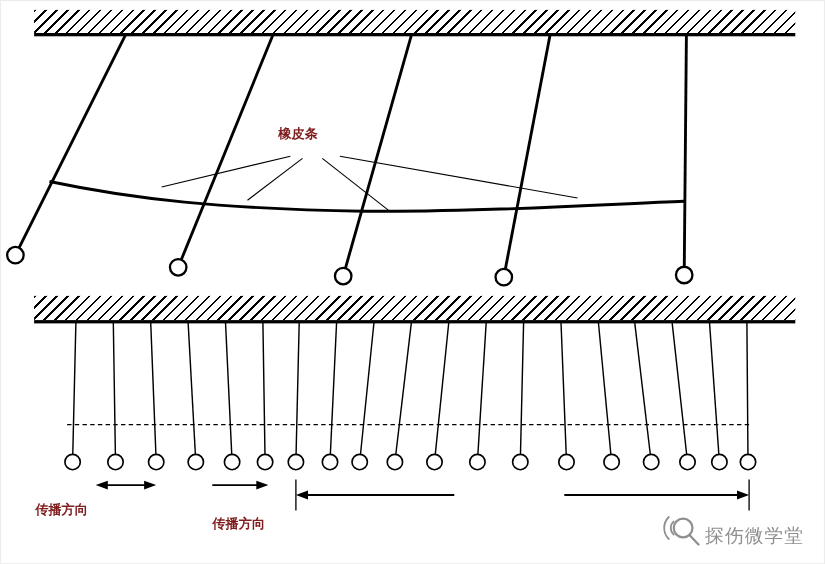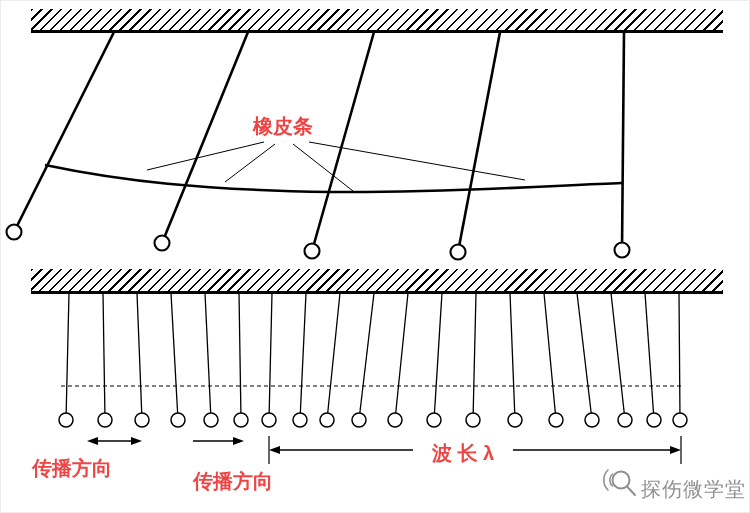--- a/index.html
+++ b/index.html
@@ -1,23 +1,23 @@
 <!DOCTYPE html>
 <html><head>
 <meta charset="utf-8">
 <style>
   *{margin:0;padding:0;box-sizing:border-box;}
   html,body{background:#ffffff;font-family:"Liberation Sans",sans-serif;}
   #stage{position:relative;width:750px;height:513px;background:#ffffff;overflow:hidden;border:1px solid #ececec;}
   .support-bar{position:absolute;border-bottom:3px solid #000;
     background:repeating-linear-gradient(135deg,#000 0 1.6px,transparent 1.6px 7px);}
   #scene{position:absolute;left:0;top:0;}
-  .lbl{position:absolute;font-weight:bold;font-size:20px;color:#ef4444;white-space:nowrap;line-height:1.2;}
+  .lbl{position:absolute;font-weight:bold;font-size:12px;color:#7f1d1d;white-space:nowrap;line-height:1.2;}
   #wavelength-label{width:100px;text-align:center;background:#ffffff;}
-  .wm-text{position:absolute;font-size:20px;color:#8f8f8f;white-space:nowrap;letter-spacing:1px;}
+  .wm-text{position:absolute;font-size:17px;color:#8f8f8f;white-space:nowrap;letter-spacing:1px;}
   .wm-icon{position:absolute;}
 </style>
 </head>
 <body>
 
 <div id="stage">
 
   <div class="support-bar" style="left: 30px; top: 8px; width: 692px; height: 24px;"></div>
   <div class="support-bar" style="left: 30px; top: 268px; width: 692px; height: 25px;"></div>
 
@@ -88,21 +88,20 @@
       <polygon points="268,449 279,453 279,445" fill="#000000"></polygon>
       <polygon points="680,449 669,445 669,453" fill="#000000"></polygon>
     </svg>
 
   <div class="lbl" style="left:252px;top:113px;">橡皮条</div>
 
   <div class="lbl" style="left:31px;top:455px;">传播方向</div>
 
   <div class="lbl" style="left:192px;top:468px;">传播方向</div>
 
-  <div class="lbl" id="wavelength-label" style="left:412px;top:440px;">波 长 λ</div>
 
   <svg class="wm-icon" style="left:596px;top:459px;" width="46" height="48" viewBox="0 0 46 48">
     <g fill="none" stroke="#8f8f8f" stroke-width="2" stroke-linecap="round">
       <circle cx="24" cy="20" r="8.5"></circle>
       <path d="M30,26.5 L38,35"></path>
       <path d="M11,10 a14,14 0 0 0 0,20" stroke-width="1.6"></path>
       <path d="M15.5,14 a8,8 0 0 0 0,12" stroke-width="1.6"></path>
     </g>
   </svg>
 

